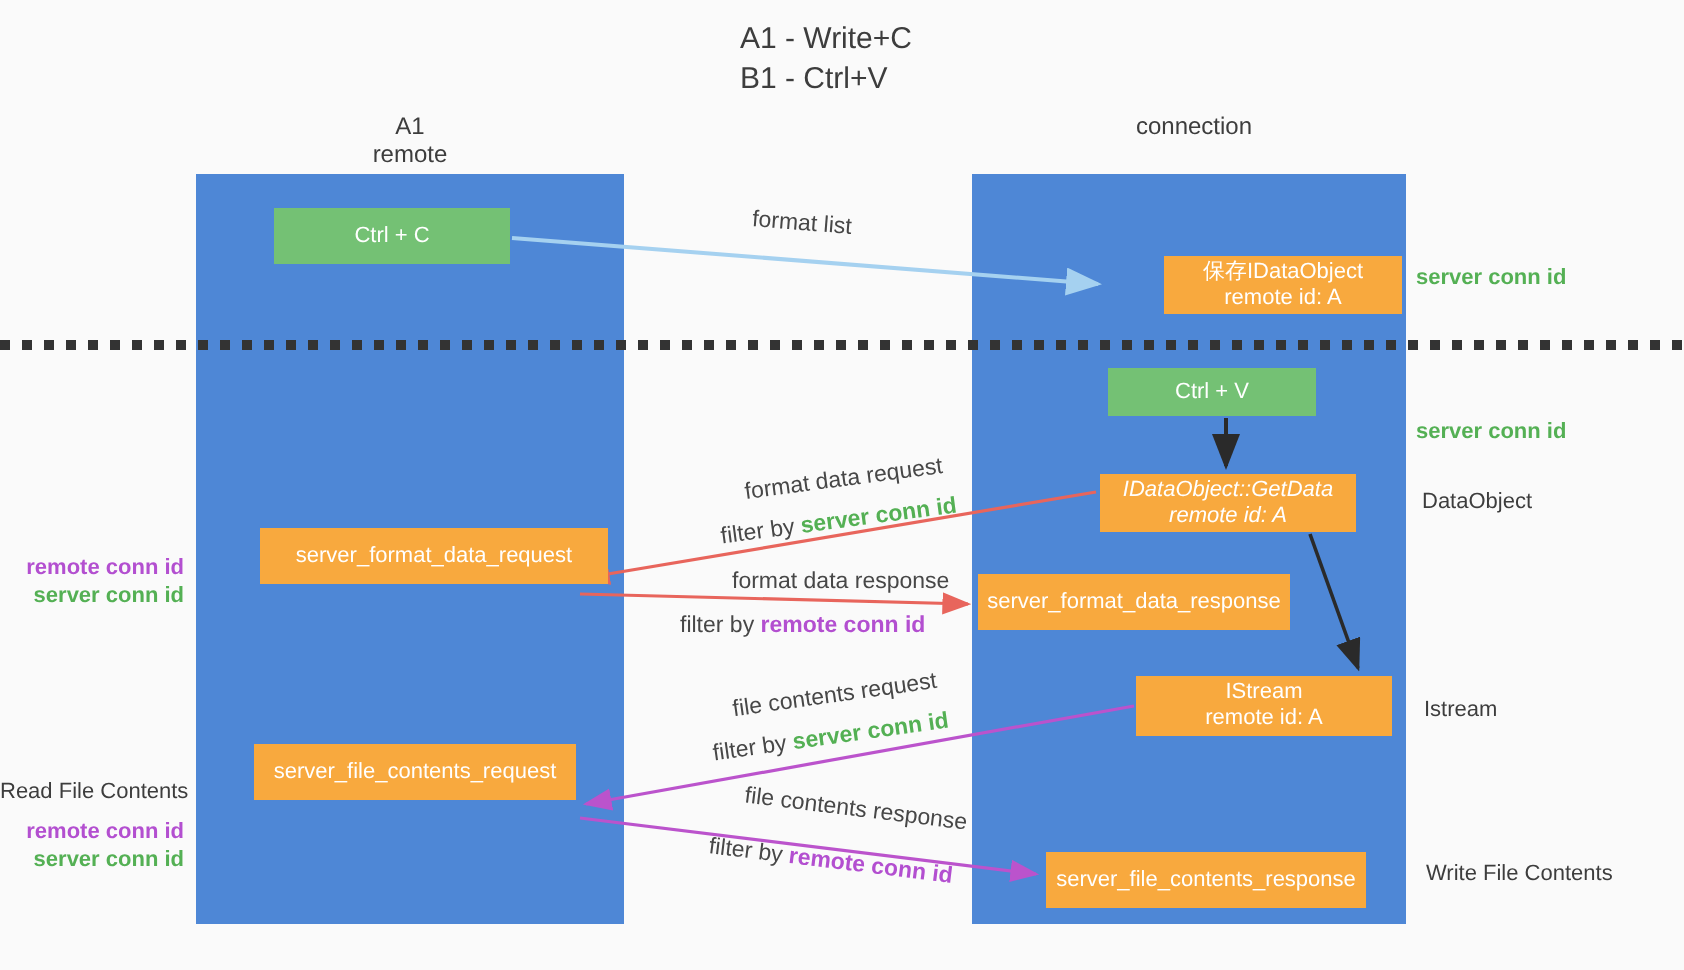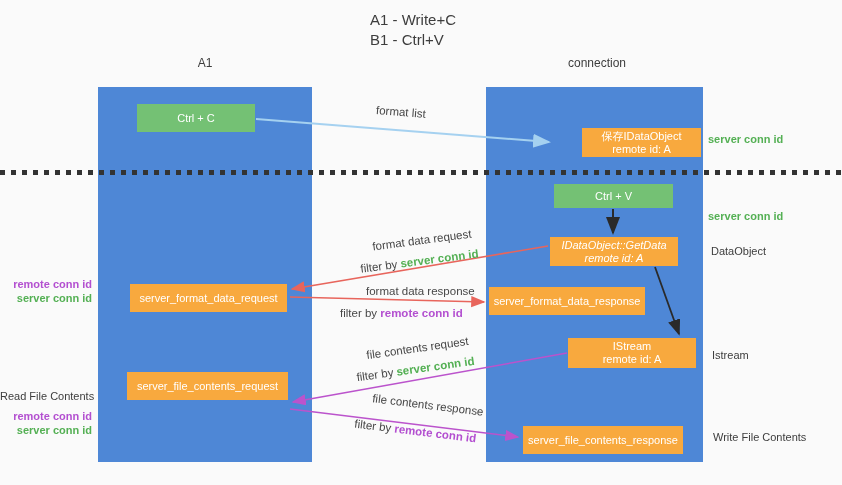--- a/index.html
+++ b/index.html
@@ -25,23 +25,23 @@
     background:repeating-linear-gradient(90deg,#333 0 5px,transparent 5px 11px);}
   
   #arrows{left:0;top:0;width:842px;height:485px;pointer-events:none;}
   
   .node{display:flex;flex-direction:column;align-items:center;justify-content:center;
     color:#fff;font-size:11px;line-height:13px;text-align:center;white-space:nowrap;}
   .green{background:var(--node-green,#74c174);}
   .orange{background:var(--node-orange,#f8a93e);}
   #node-ctrl-c{left:137px;top:104px;width:118px;height:28px;}
   #node-save-idataobject{left:554px;top:128px;width:119px;height:29px;margin-left:28px;}
-  #node-ctrl-v{left:554px;top:184px;width:119px;height:24px;}
+  #node-ctrl-v{left:554px;top:184px;width:104px;height:24px;}
   #node-getdata{left:550px;top:237px;width:128px;height:29px;font-style:italic;}
-  #node-format-request{left:130px;top:284px;width:157px;height:28px;}
+  #node-format-request{left:130px;top:264px;width:174px;height:28px;}
   #node-format-response{left:489px;top:287px;width:156px;height:28px;}
   #node-istream{left:568px;top:338px;width:128px;height:30px;}
   #node-file-request{left:127px;top:372px;width:161px;height:28px;}
   #node-file-response{left:523px;top:426px;width:160px;height:28px;}
   
   .edge-label{font-size:11.5px;color:#474747;white-space:nowrap;}
   .green-text{color:var(--accent-green,#54b054);font-weight:bold;}
   .purple-text{color:var(--accent-purple,#b34fd0);font-weight:bold;}
   #lbl-format-list{left:376px;top:106px;transform:rotate(4.5deg);}
   #lbl-format-data-request{left:372px;top:234px;transform:rotate(-7.5deg);}
@@ -72,20 +72,21 @@
 
 <div class="abs" id="divider"></div>
 
 <div class="abs" id="title">
   <div>A1 - Write+C</div>
   <div>B1 - Ctrl+V</div>
 </div>
 
 <div class="abs col-header" id="header-a1">
   <div>A1</div>
+  <div>remote</div>
 </div>
 <div class="abs col-header" id="header-b1">
   <div>connection</div>
 </div>
 
 <svg class="abs" id="arrows" viewBox="0 0 842 485">
   <defs>
     <marker id="mk-blue" markerWidth="9" markerHeight="8" refX="8" refY="3.5" orient="auto">
       <path d="M0,0 L9,3.5 L0,7 z" style="fill:var(--arrow-light-blue)"></path>
     </marker>

